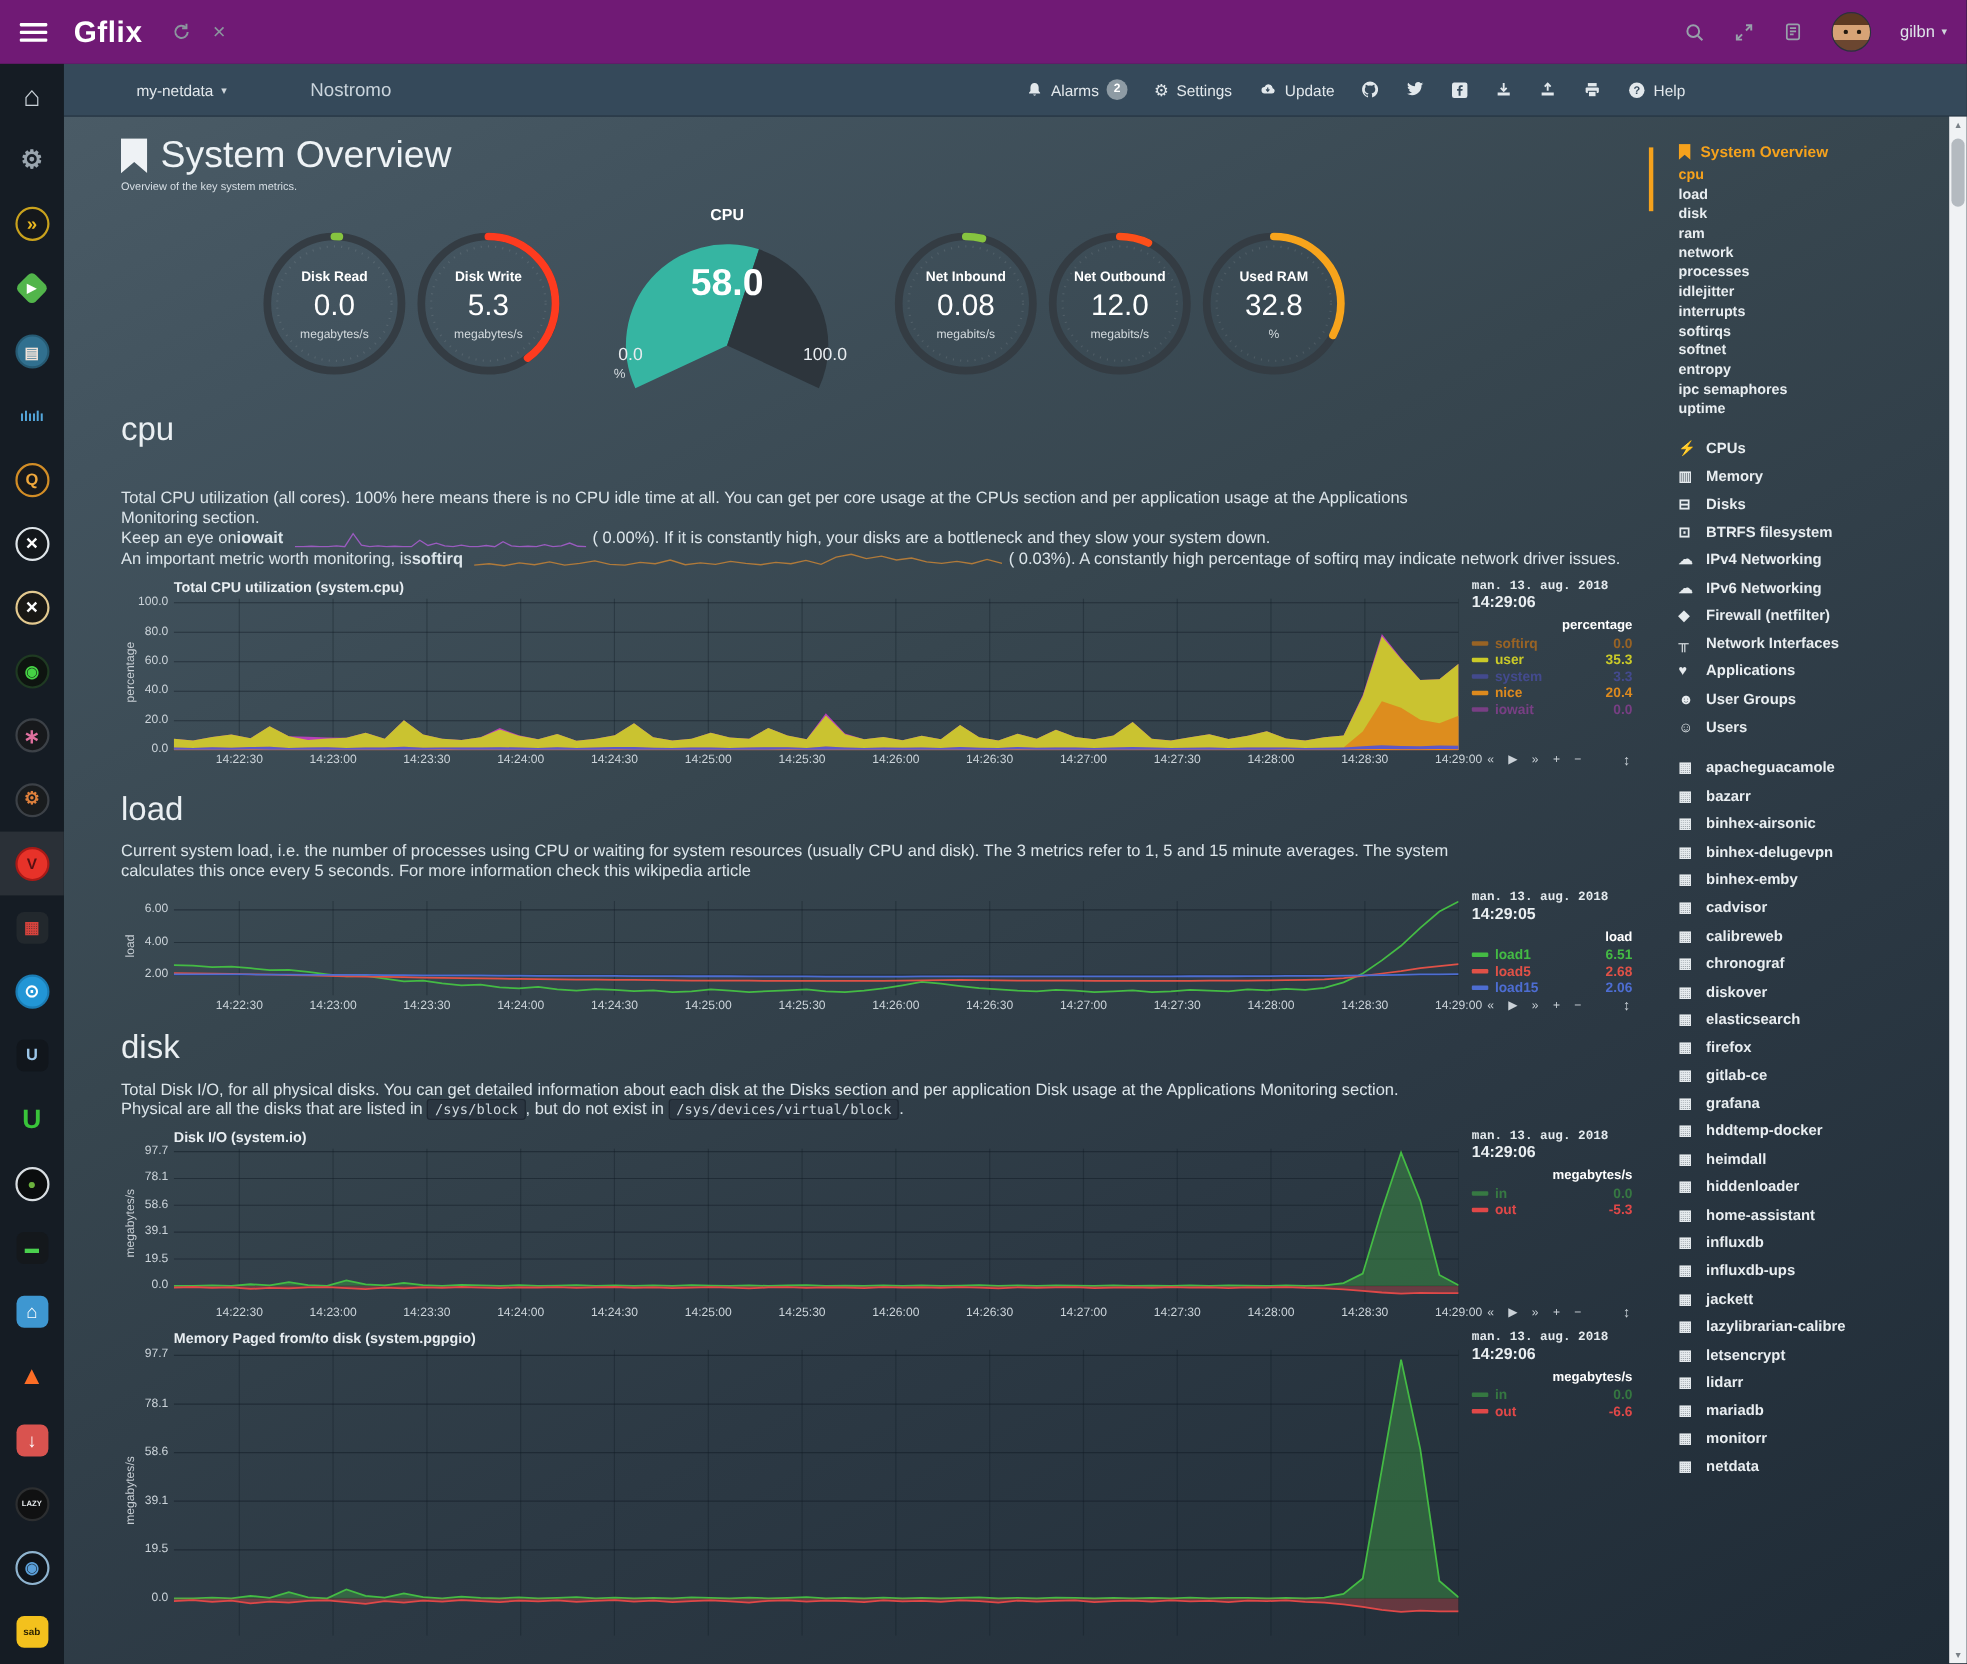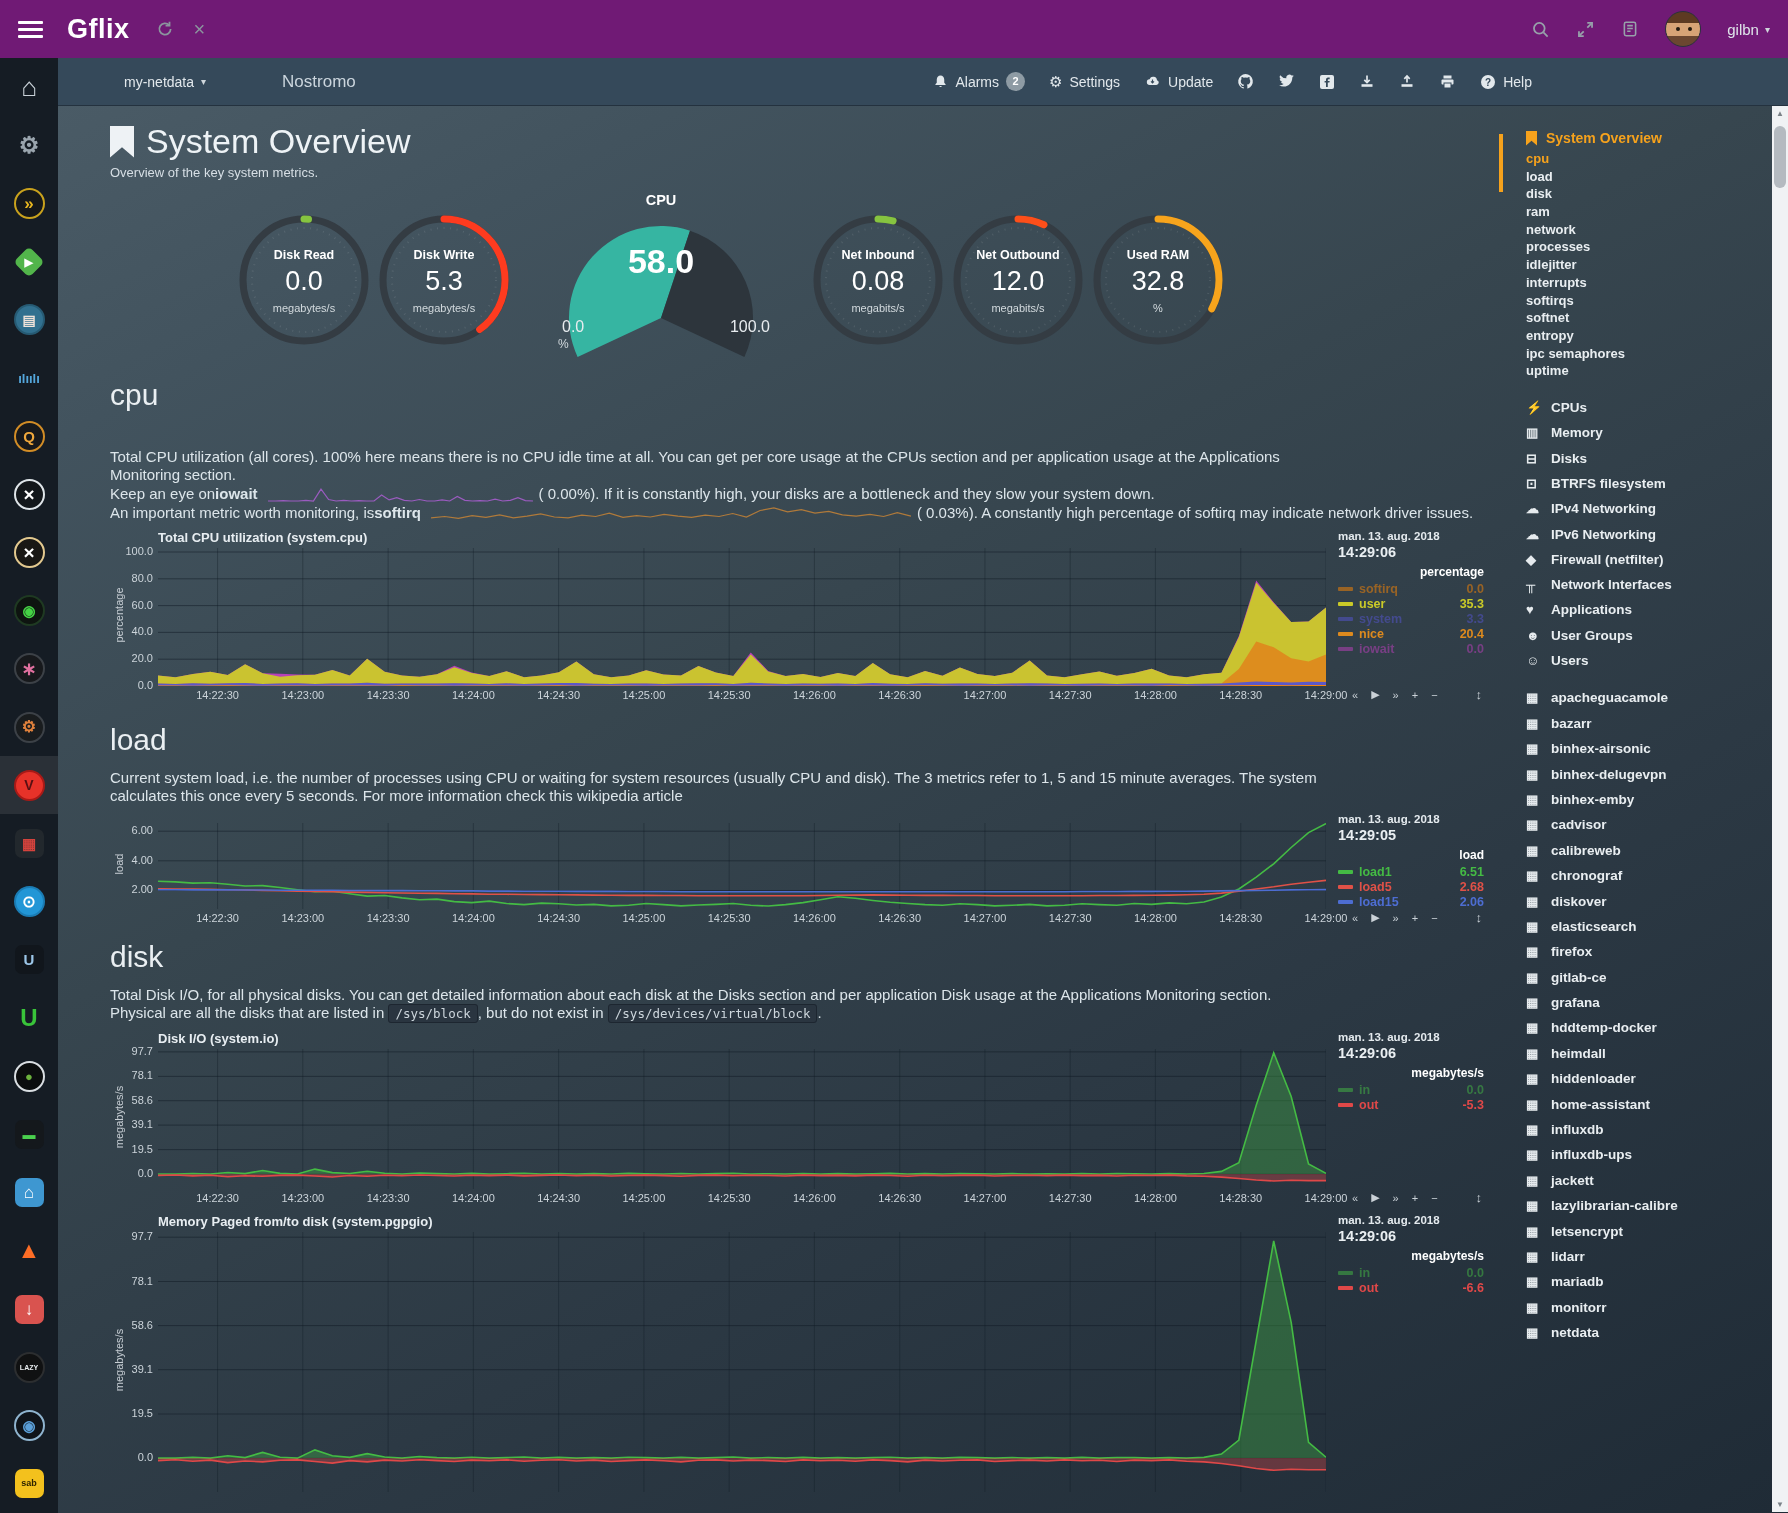--- a/index.html
+++ b/index.html
@@ -39,21 +39,21 @@
   .nd-host{font-size:17px;color:#cbd5dd;margin-left:76px;}
   .nd-right{margin-left:auto;display:flex;align-items:center;gap:24px;margin-right:256px;}
   .nd-right svg{display:block;}
   .badge{display:inline-block;min-width:19px;height:19px;border-radius:10px;background:#8e9ba4;color:#fff;font-size:11px;font-weight:bold;text-align:center;line-height:19px;padding:0 3px;}
   .ndbody{display:flex;height:1406px;}
   .ndmain{flex:1;min-width:0;padding:14px 12px 0 52px;overflow:hidden;}
   
   .bm{display:inline-block;background:#f6a21c;clip-path:polygon(0 0,100% 0,100% 100%,50% 68%,0 100%);}
   .bm-big{width:24px;height:32px;background:#eef2f5;margin-right:12px;}
   h1.pgtitle{font-weight:300;font-size:34px;color:#eef3f6;margin:2px 0 4px;display:flex;align-items:center;}
-  .subtitle{font-size:13px;color:#d7dfe5;margin-bottom:3px;}
+  .subtitle{font-size:10px;color:#d7dfe5;margin-bottom:3px;}
   
   .gauges{display:flex;margin:8px 0 0 124px;height:176px;align-items:flex-start;}
   .ep{width:140px;height:170px;position:relative;}
   .ep svg{position:absolute;left:2px;top:24px;}
   .ep-label{position:absolute;top:60px;width:100%;text-align:center;font-size:12.5px;font-weight:bold;color:#fff;}
   .ep-value{position:absolute;top:78px;width:100%;text-align:center;font-size:27px;color:#fff;}
   .ep-unit{position:absolute;top:114px;width:100%;text-align:center;font-size:11px;color:#d3dade;}
   .gauge-cpu{width:250px;height:176px;position:relative;margin:0 22px;}
   .gc-label{position:absolute;top:4px;width:100%;text-align:center;font-weight:bold;font-size:14.5px;color:#fff;}
   .gc-value{position:absolute;top:54px;width:100%;text-align:center;font-size:34px;font-weight:bold;color:#fff;}
@@ -69,21 +69,21 @@
   p.desc{font-size:15px;line-height:18px;color:#dce5ea;margin:0;max-width:1220px;}
   .inline-metric{font-size:15px;line-height:19px;color:#dce5ea;display:flex;align-items:center;white-space:nowrap;}
   .inline-metric b{margin:0 4px 0 0;}
   .inline-metric .spark{margin:0 6px;display:inline-flex;align-items:flex-end;}
   .chip{background:#2a3540;border:1px solid #1d2630;border-radius:3px;font-family:"DejaVu Sans Mono",monospace;font-size:12.5px;padding:1px 6px;color:#ced7dd;}
   .lnk{cursor:pointer;}
   
   .chart{display:grid;grid-template-columns:48px 1fr 158px;margin-top:8px;}
   .ctitle{grid-column:2;grid-row:1;font-size:13px;font-weight:bold;color:#e8eef2;height:18px;}
   .legend{grid-column:3;grid-row:1/3;padding-left:12px;font-weight:bold;}
-  .lg-date{font-size:11.5px;color:#e4eaee;line-height:13px;}
+  .lg-date{font-size:11.5px;color:#e4eaee;line-height:13px;font-family:Liberation Mono, monospace;}
   .lg-time{font-size:14.5px;color:#eaeff2;line-height:18px;}
   .lg-unit{text-align:right;font-size:12px;color:#fff;margin:4px 0 2px;}
   .lg-row{display:flex;align-items:center;height:15px;font-size:12.5px;cursor:pointer;}
   .lg-row .dash{width:15px;height:4px;margin-right:6px;border-radius:1px;}
   .lg-row .val{margin-left:auto;}
   .dim{opacity:.5;}
   .ygut{grid-column:1;grid-row:2;position:relative;}
   .yt{position:absolute;right:5px;font-size:11px;color:#ccd4da;white-space:nowrap;}
   .ylab{position:absolute;top:50%;left:-36px;width:90px;margin-top:-8px;text-align:center;transform:rotate(-90deg);font-size:11px;color:#c7ced4;}
   .plot{grid-column:2;grid-row:2;position:relative;cursor:crosshair;}

